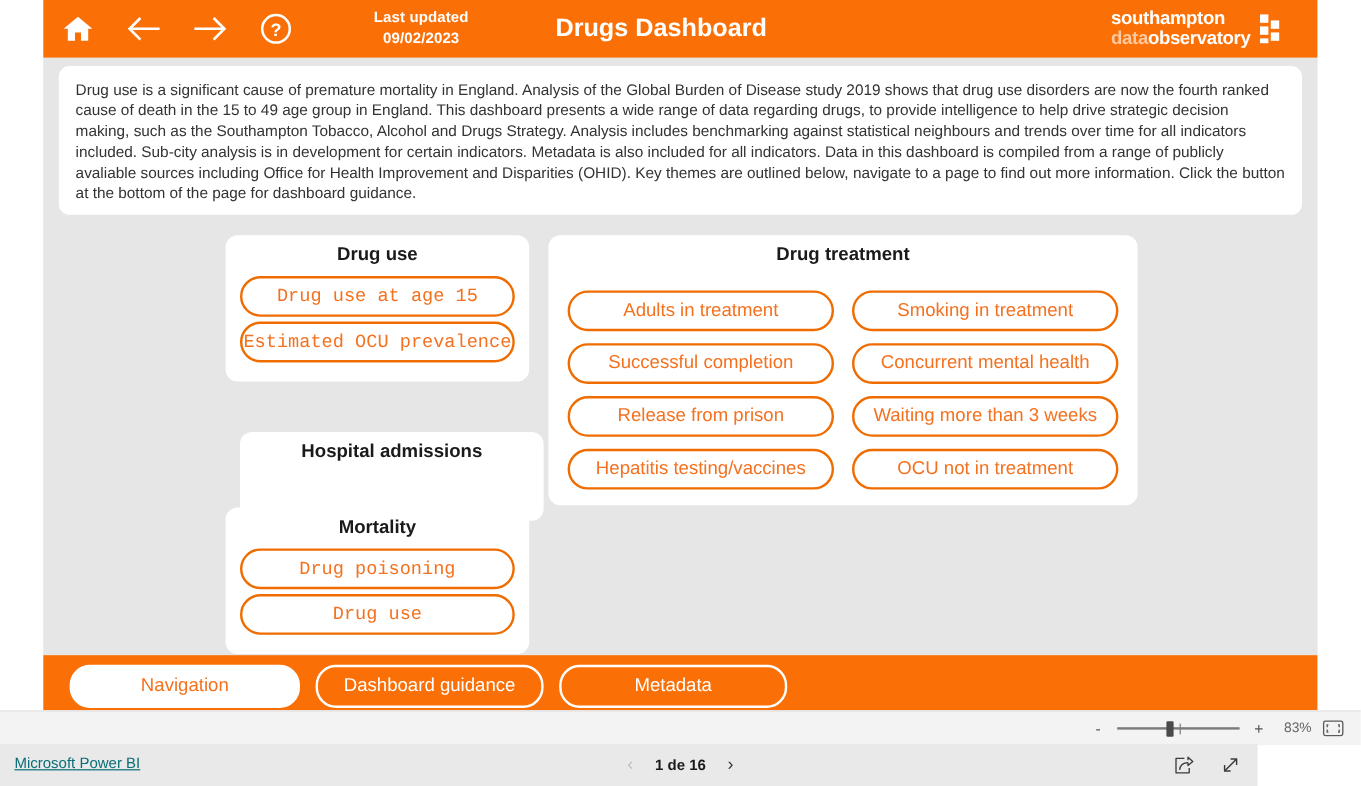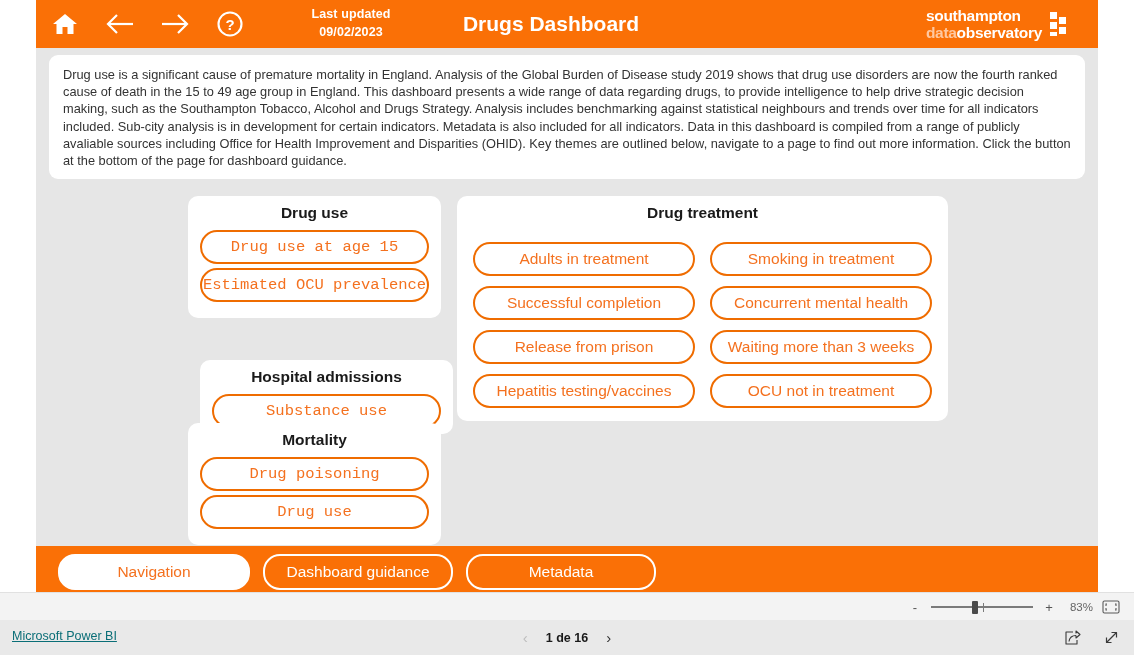--- a/index.html
+++ b/index.html
@@ -265,21 +265,21 @@
     width: 6px; height: 13px;
     background: #4a4a4a;
     border-radius: 1px;
   }
   .zm-pct { min-width: 28px; text-align: right; color: #666; }
   .fit-icon { width: 18px; height: 14px; cursor: pointer; }
 
   .pbi-footer {
     position: absolute;
     left: 0; top: 620px;
-    width: 1134px;
+    width: 1048px;
     height: 35px;
     background: #e9e9e9;
   }
   .pbi-link {
     position: absolute;
     left: 12px; top: 9px;
     color: #0a6e77;
     font-size: 12.5px;
     text-decoration: underline;
     cursor: pointer;
@@ -384,23 +384,20 @@
       <div class="card" id="card-drug-use">
         <div class="card-title">Drug use</div>
         <div class="btn-col">
           <div class="pill">Drug use at age 15</div>
           <div class="pill">Estimated OCU prevalence</div>
         </div>
       </div>
 
       <div class="card" id="card-hospital">
         <div class="card-title">Hospital admissions</div>
-        <div class="btn-col">
-          <div class="pill">Substance use</div>
-        </div>
       </div>
 
       <div class="card" id="card-mortality">
         <div class="card-title">Mortality</div>
         <div class="btn-col">
           <div class="pill">Drug poisoning</div>
           <div class="pill">Drug use</div>
         </div>
       </div>
 

